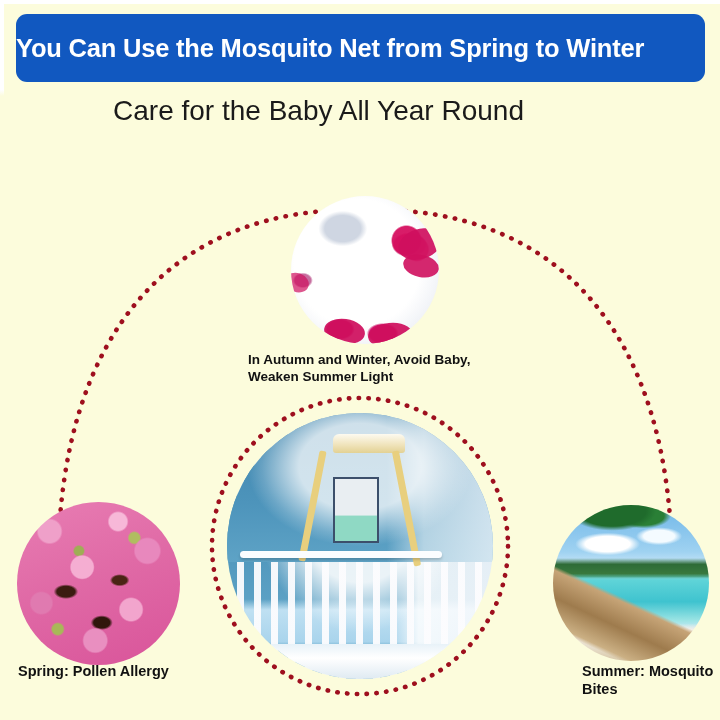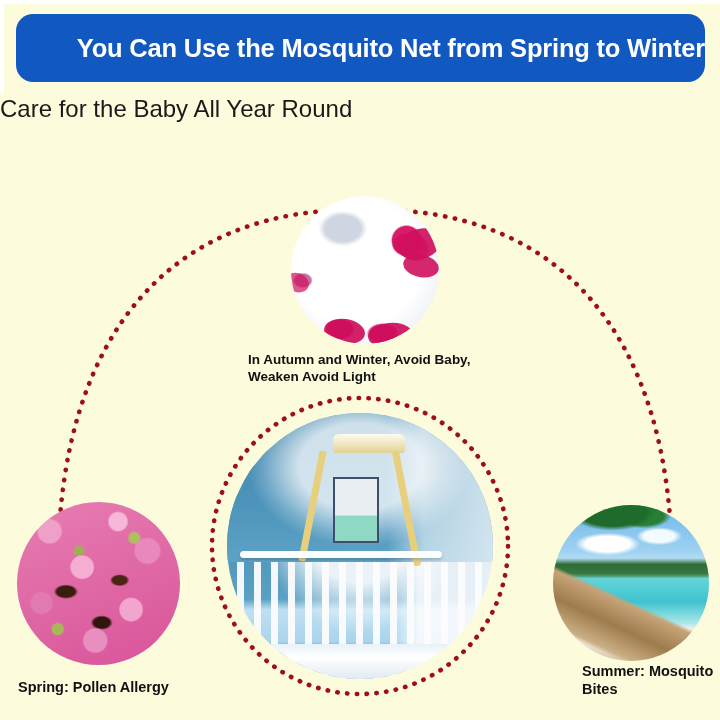--- a/index.html
+++ b/index.html
@@ -36,42 +36,42 @@
   }
 
   
   #banner {
     position: absolute;
     left: 16px;
     top: 14px;
     width: 689px;
     height: 68px;
     background: #1158c0;
-    border-radius: 17px;
+    border-radius: 11px;
     display: flex;
     align-items: center;
-    justify-content: flex-end;
+    justify-content: flex-start;
     box-sizing: border-box;
   }
   #banner-title {
     color: #ffffff;
     font-size: 25.5px;
     font-weight: bold;
     letter-spacing: -0.2px;
     white-space: nowrap;
     text-align: center;
   }
 
   #subtitle {
     position: absolute;
     left: 0;
     top: 95px;
     width: 637px;
-    text-align: left;
-    font-size: 24px;
+    text-align: center;
+    font-size: 28px;
     font-weight: normal;
     color: #1a1a1a;
   }
 
   
   #arc-svg, #ring-svg {
     position: absolute;
     left: 0; top: 0;
     width: 720px; height: 720px;
     pointer-events: none;
@@ -231,21 +231,20 @@
     left: 248px;
     top: 352px;
     width: 250px;
     font-size: 13.5px;
     text-align: left;
   }
   #caption-spring {
     left: 18px;
     top: 662px;
     font-size: 14.5px;
-    margin-top: 16px;
   }
   #caption-summer {
     left: 546px;
     top: 662px;
     font-size: 14.5px;
     margin-left: 36px;
   }
 </style>
 </head>
 <body>
@@ -289,20 +288,20 @@
     <div class="picture-frame"></div>
     <div class="canopy-crown"></div>
     <div class="gold-trim" style="left:31%;top:14%;width:2.5%;height:42%;transform:rotate(11deg);"></div>
     <div class="gold-trim" style="left:66%;top:14%;width:2.5%;height:44%;transform:rotate(-11deg);"></div>
     <div class="crib-top"></div>
     <div class="crib-base"></div>
   </div>
 
   <div id="caption-autumn" class="caption">
     <div>In Autumn and Winter, Avoid Baby,</div>
-    <div>Weaken Avoid Light</div>
+    <div>Weaken Summer Light</div>
   </div>
 
   <div id="caption-spring" class="caption">Spring: Pollen Allergy</div>
 
   <div id="caption-summer" class="caption">Summer: Mosquito Bites</div>
 
 </div>
 
 </body></html>

